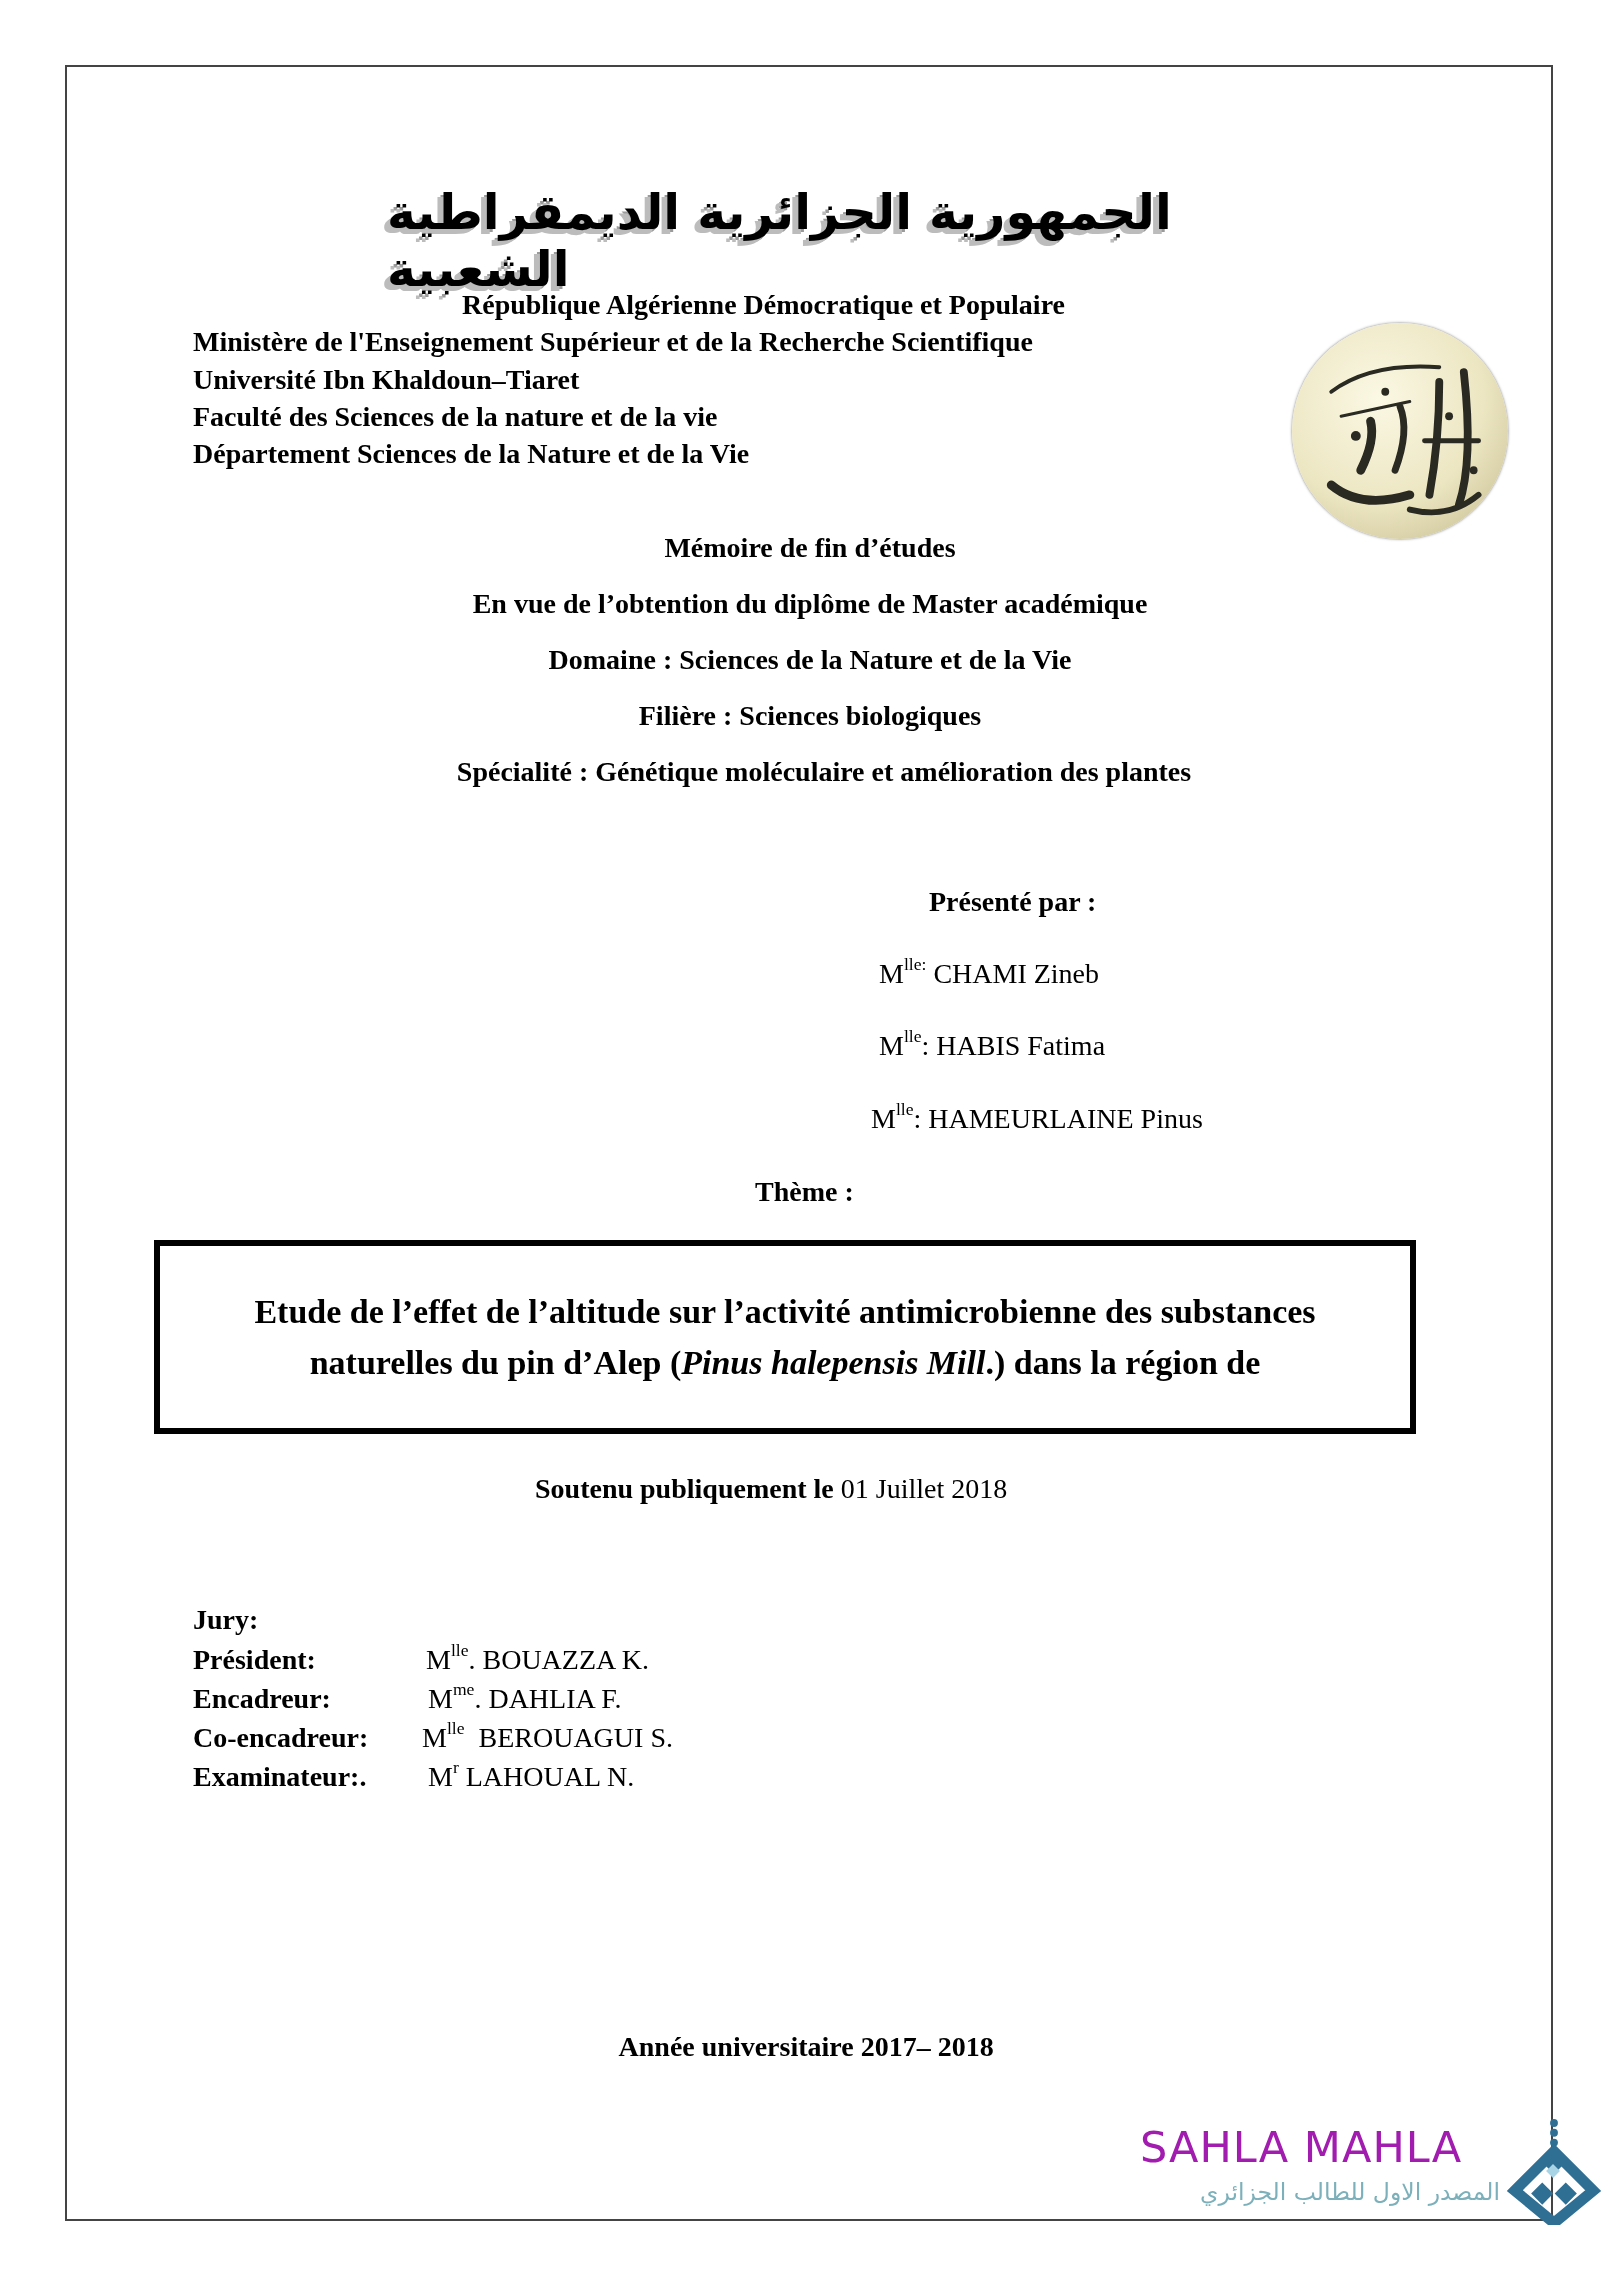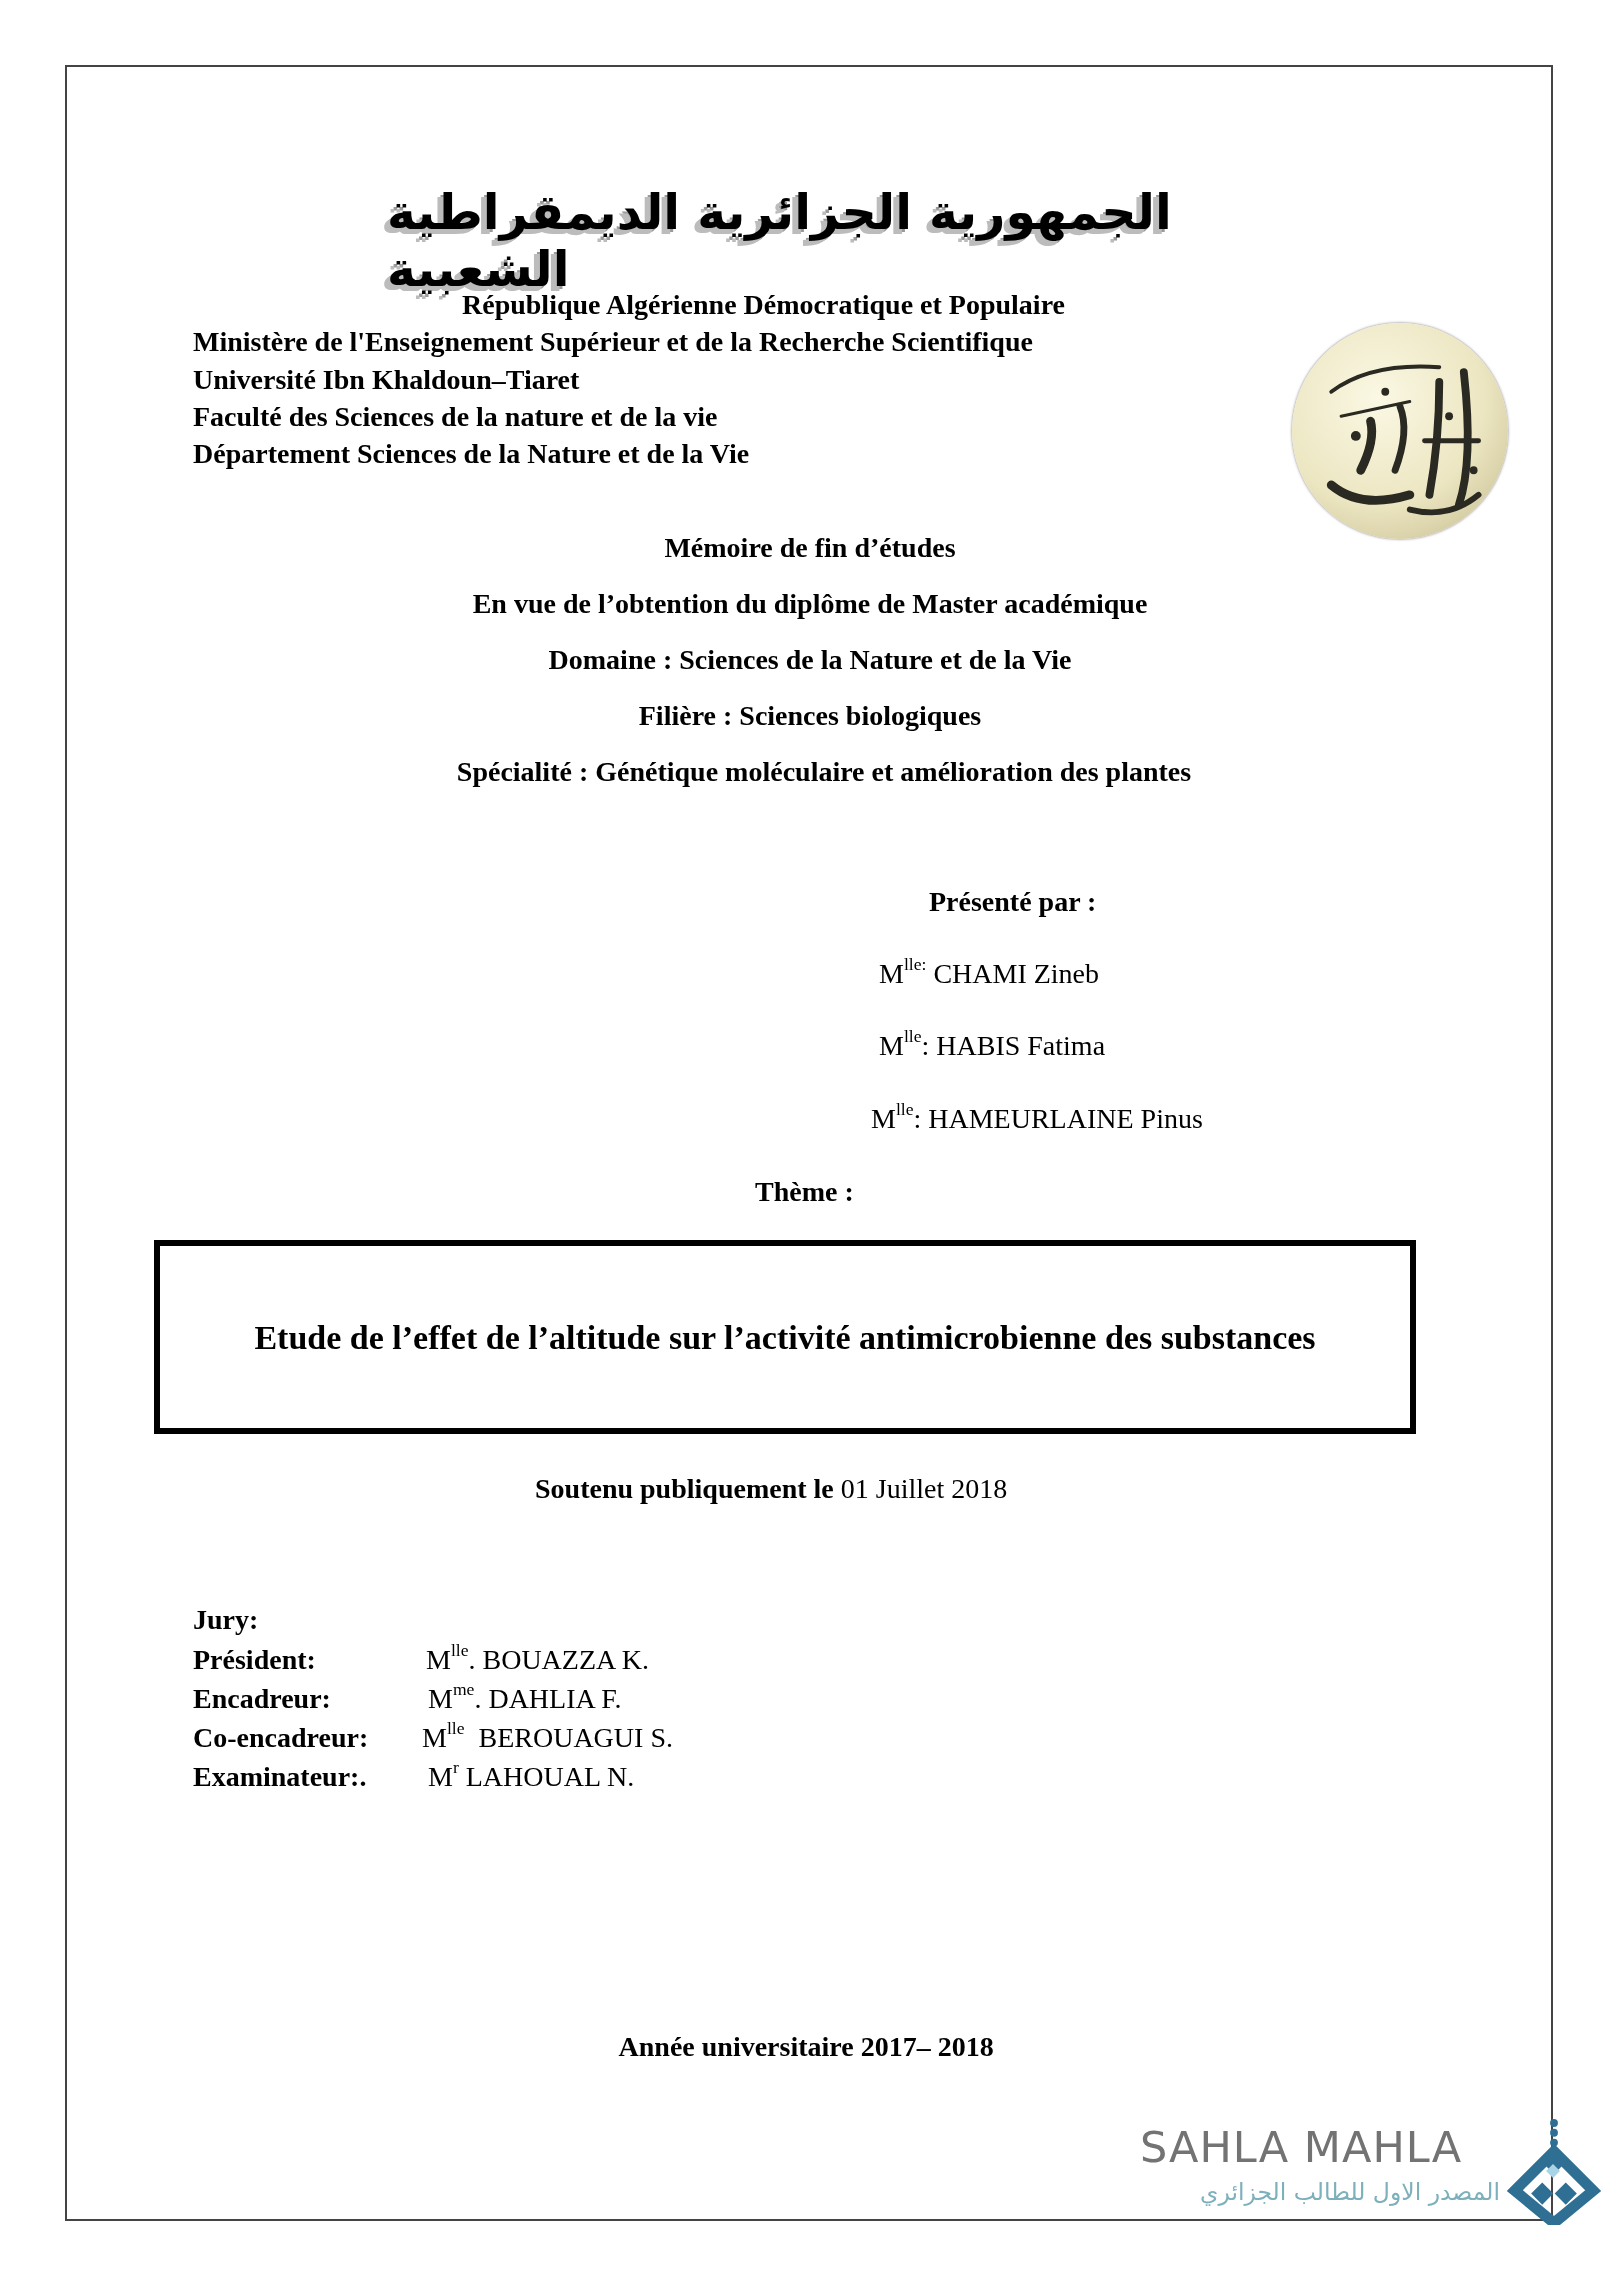--- a/index.html
+++ b/index.html
@@ -34,21 +34,21 @@
   .title-box {
     position: absolute; left: 154px; top: 1240px; width: 1250px; height: 182px;
     border: 6.9px solid #000; box-sizing: content-box;
     display: flex; align-items: center; justify-content: center; text-align: center;
   }
   .title-text { font-size: 34px; font-weight: bold; line-height: 51px; width: 100%; white-space: normal; }
   .jury-row { position: absolute; left: 193px; font-size: 28px; }
   .jury-role { font-weight: bold; display: inline-block; }
   .watermark-en {
     position: absolute; left: 1140px; top: 2122px;
-    font-family: "DejaVu Sans", sans-serif; font-size: 43px; color: #737373; letter-spacing: 1px;
+    font-family: "DejaVu Sans", sans-serif; font-size: 43px; color: #a21caf; letter-spacing: 1px;
   }
   .watermark-ar {
     position: absolute; left: 1137px; top: 2178px; width: 363px; text-align: right;
     font-family: "DejaVu Sans", sans-serif; font-size: 23.5px; color: #7cb0ba; direction: rtl;
   }
   .watermark-mark { position: absolute; left: 1505px; top: 2117px; width: 98px; height: 108px; }
 </style>
 </head>
 <body>
 
@@ -94,20 +94,21 @@
 
 <div class="abs presenters" style="left:879px; top:958px;"><span>M</span><span class="sup">lle:</span><span> CHAMI Zineb</span></div>
 <div class="abs presenters" style="left:879px; top:1030px;"><span>M</span><span class="sup">lle</span><span>: HABIS Fatima</span></div>
 <div class="abs presenters" style="left:871px; top:1103px;"><span>M</span><span class="sup">lle</span><span>: HAMEURLAINE Pinus</span></div>
 
 <div class="abs bold" style="left:755px; top:1176px; font-size:28px;">Thème :</div>
 
 <div class="title-box">
   <div class="title-text">
     <div>Etude de l’effet de l’altitude sur l’activité antimicrobienne des substances</div>
+    <div><span>naturelles du pin d’Alep (</span><i>Pinus halepensis Mill</i><span>.) dans la région de</span></div>
   </div>
 </div>
 
 <div class="abs" style="left:535px; top:1473px; font-size:28px;"><b>Soutenu publiquement le</b><span> 01 Juillet 2018</span></div>
 
 <div class="abs bold" style="left:193px; top:1604px; font-size:28px;">Jury:</div>
 
 <div class="jury-row" style="top:1644px;"><span class="jury-role" style="width:233px;">Président:</span><span>M</span><span class="sup">lle</span><span>. BOUAZZA K.</span></div>
 <div class="jury-row" style="top:1683px;"><span class="jury-role" style="width:235px;">Encadreur:</span><span>M</span><span class="sup">me</span><span>. DAHLIA F.</span></div>
 <div class="jury-row" style="top:1722px;"><span class="jury-role" style="width:229px;">Co-encadreur:</span><span>M</span><span class="sup">lle</span><span style="white-space:pre;">  BEROUAGUI S.</span></div>

